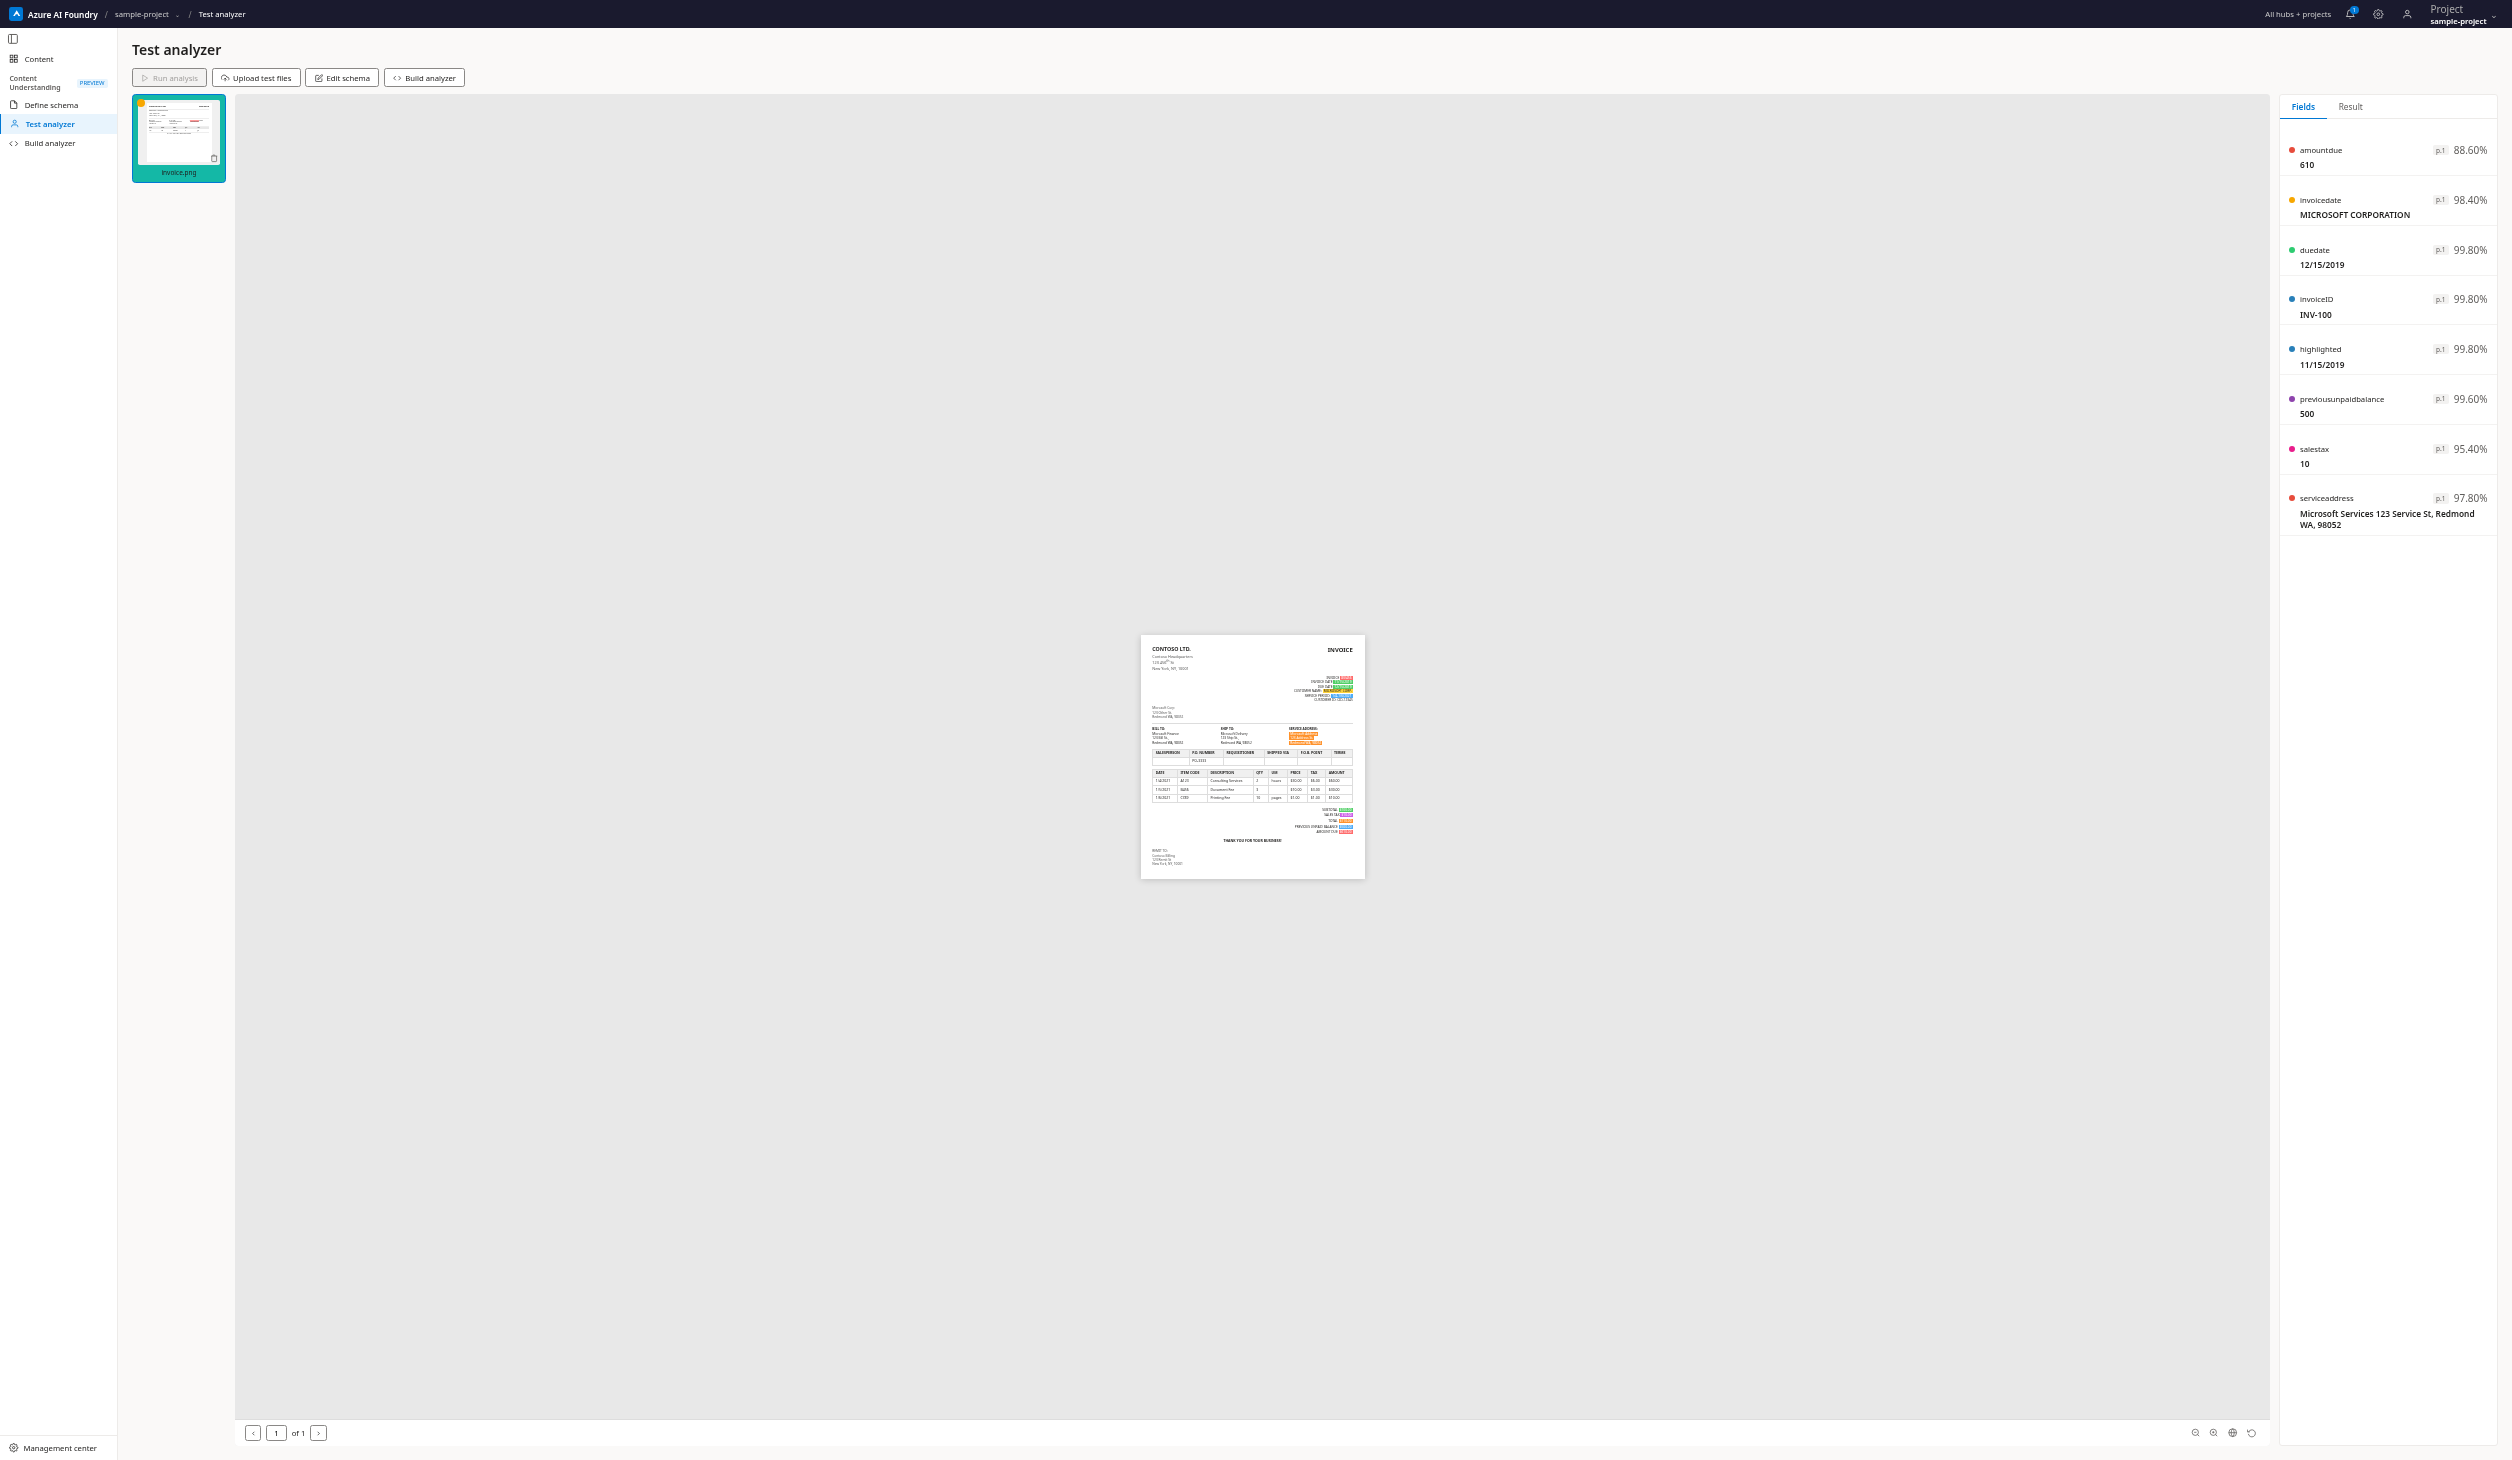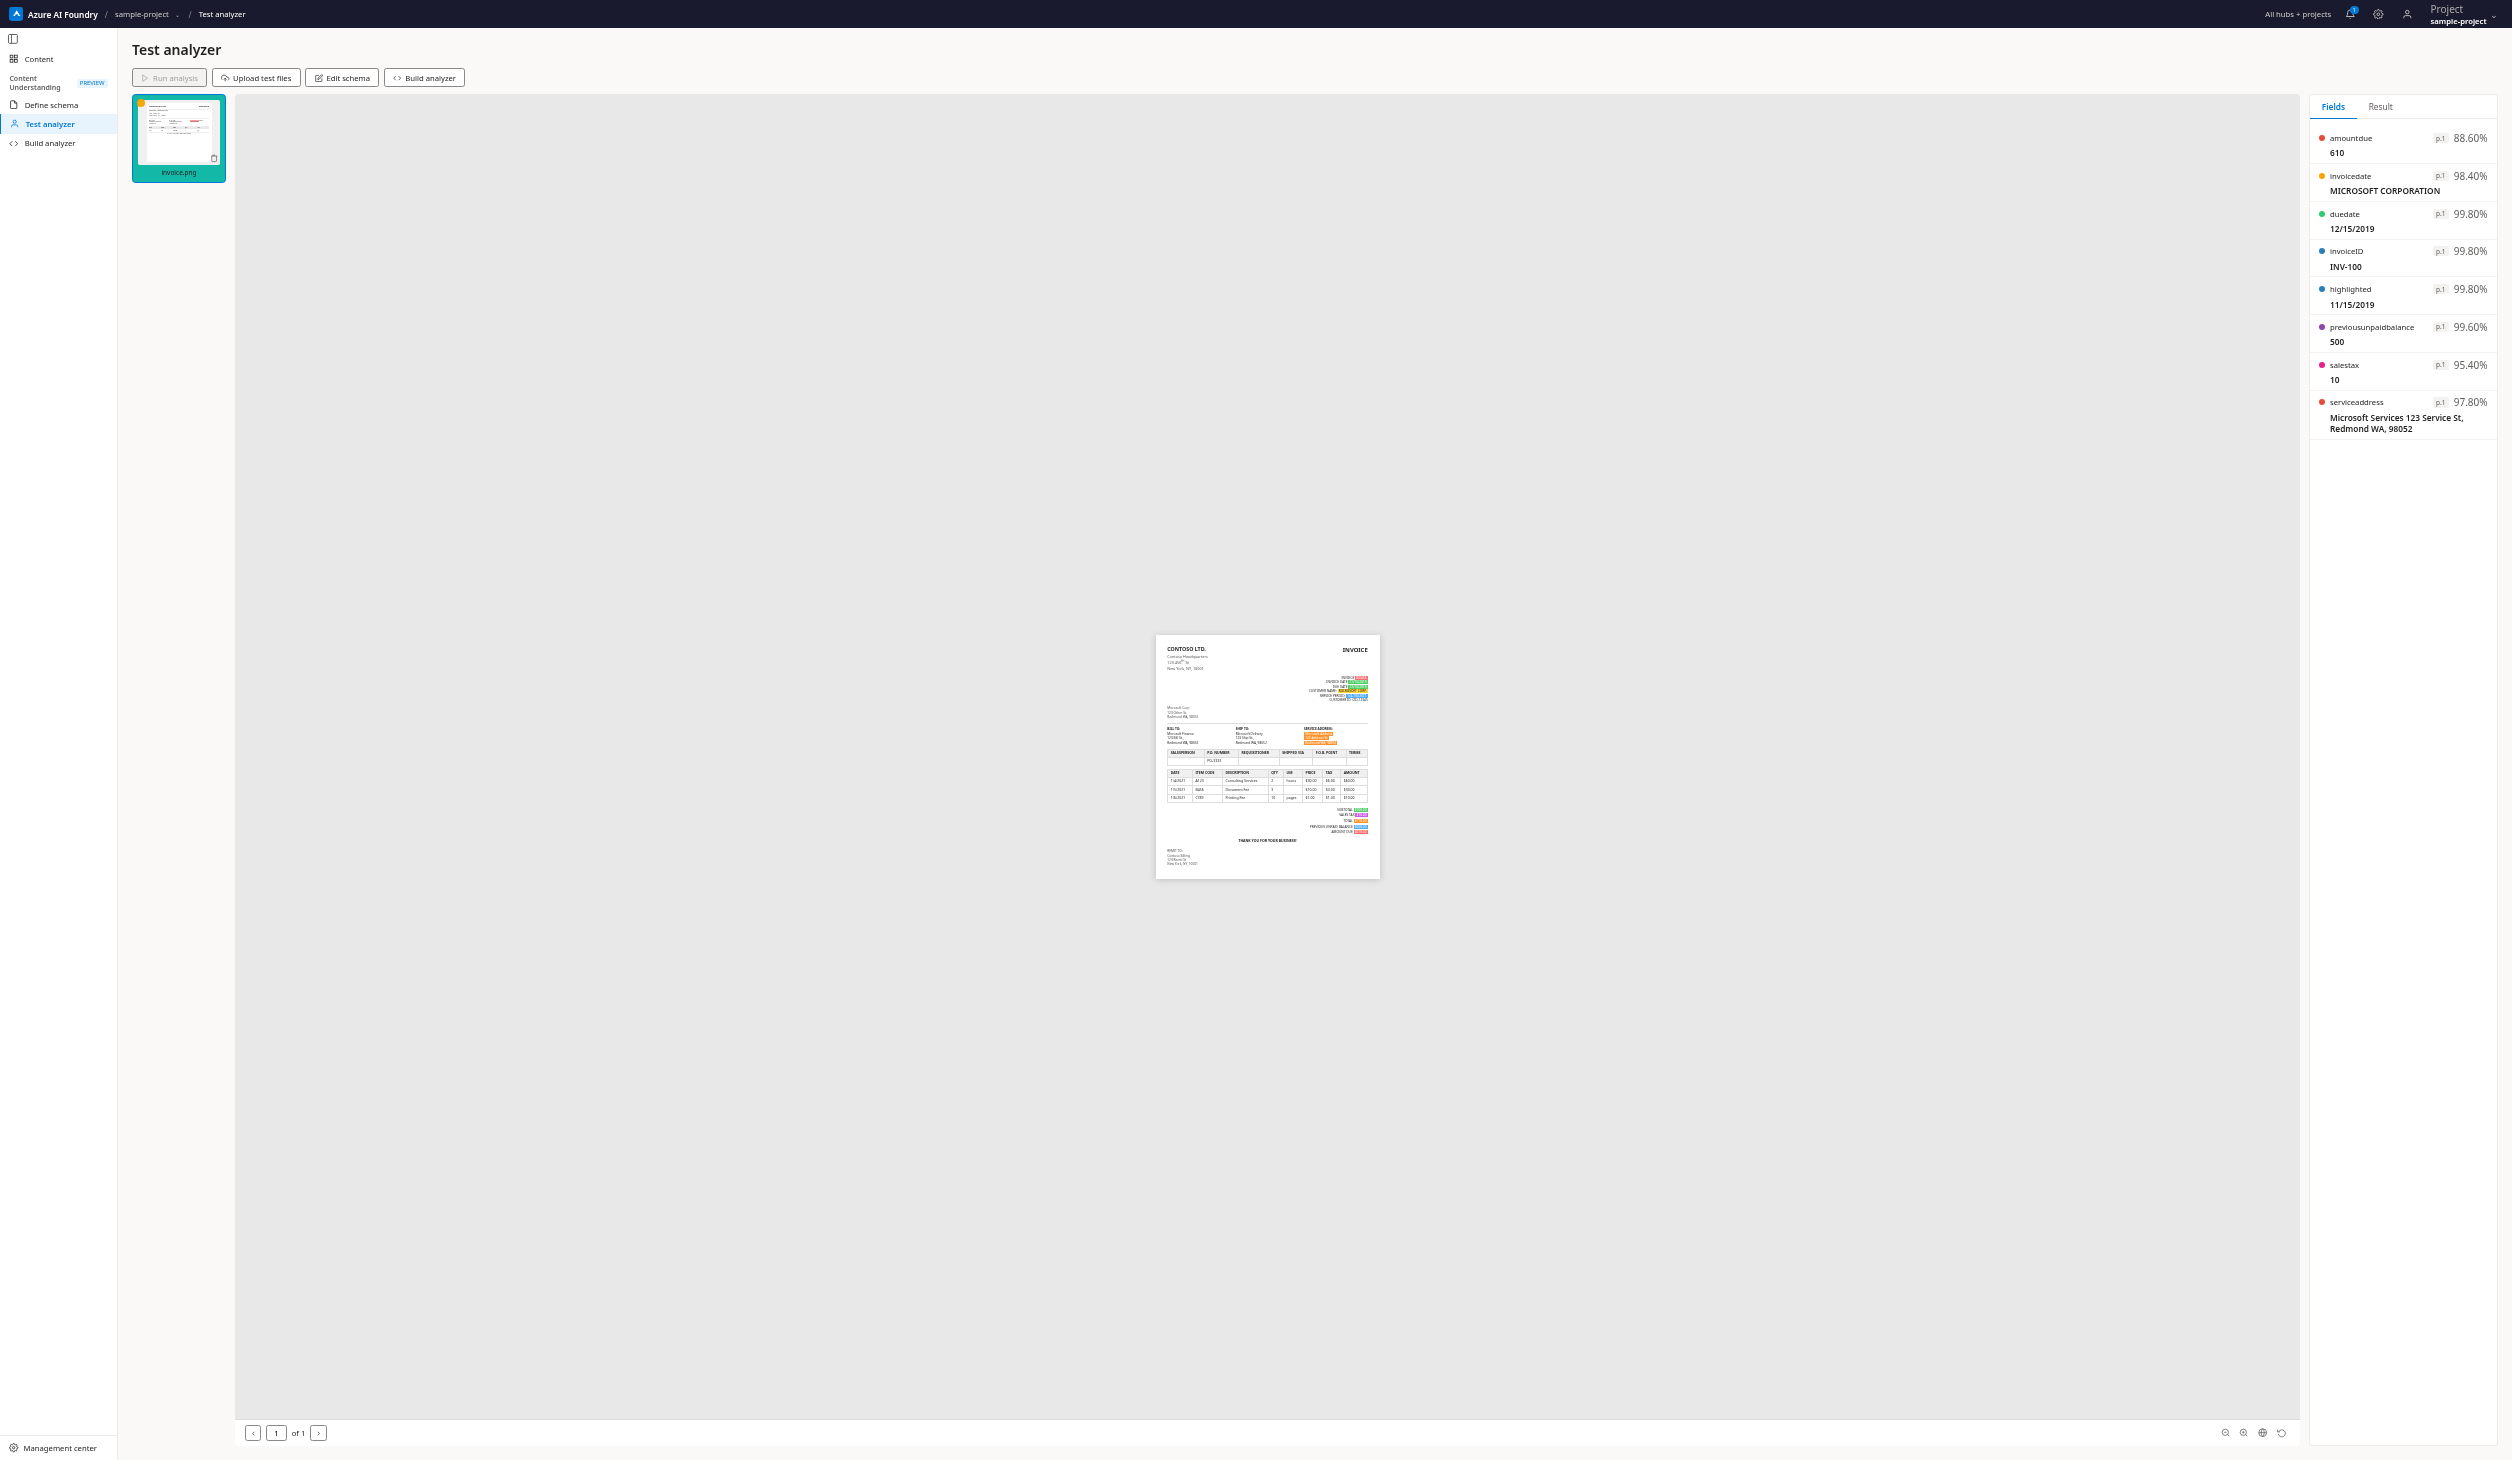--- a/index.html
+++ b/index.html
@@ -181,42 +181,42 @@
     .page-nav-of { font-size: 7.7px; color: #201f1e; }
     .zoom-controls { display: flex; align-items: center; gap: 2.4px; }
     .zoom-btn {
       width: 16.5px; height: 16.5px; border: none; background: transparent;
       cursor: pointer; display: flex; align-items: center; justify-content: center;
       color: #605e5c; font-size: 9.4px;
     }
 
     
     .right-panel {
-      width: 189px; flex-shrink: 0; background: white; border-radius: 3px;
+      width: 219px; flex-shrink: 0; background: white; border-radius: 3px;
       border: 0.6px solid #edebe9; display: flex; flex-direction: column; overflow: hidden;
     }
     .right-panel-tabs {
       display: flex; border-bottom: 0.6px solid #edebe9;
       flex-shrink: 0;
     }
     .right-panel-tab {
       padding: 5.9px 11.8px; cursor: pointer; font-size: 8.3px; color: #605e5c;
       border-bottom: 1.2px solid transparent; margin-bottom: -0.6px;
     }
     .right-panel-tab.active {
       color: #0078d4; border-bottom-color: #0078d4; font-weight: 600;
     }
     .fields-list {
       flex: 1; overflow-y: auto; padding: 7px 0;
     }
     .field-item {
       padding: 4.7px 9.4px; border-bottom: 0.6px solid #f3f2f1;
     }
     .field-header {
-      display: flex; align-items: center; gap: 4.7px; margin-bottom: 2.4px;
+      display: flex; align-items: center; gap: 4.7px; margin-bottom: 2.4px; margin-top: 12px;
     }
     .field-dot {
       width: 5.9px; height: 5.9px; border-radius: 50%; flex-shrink: 0;
     }
     .field-name { font-size: 7.7px; color: #201f1e; flex: 1; }
     .field-page {
       font-size: 6.5px; background: #f3f2f1; color: #605e5c;
       padding: 0.6px 3.5px; border-radius: 1.8px;
     }
     .field-confidence { font-size: 10px; color: #605e5c; margin-left: auto; text-align: right; }

